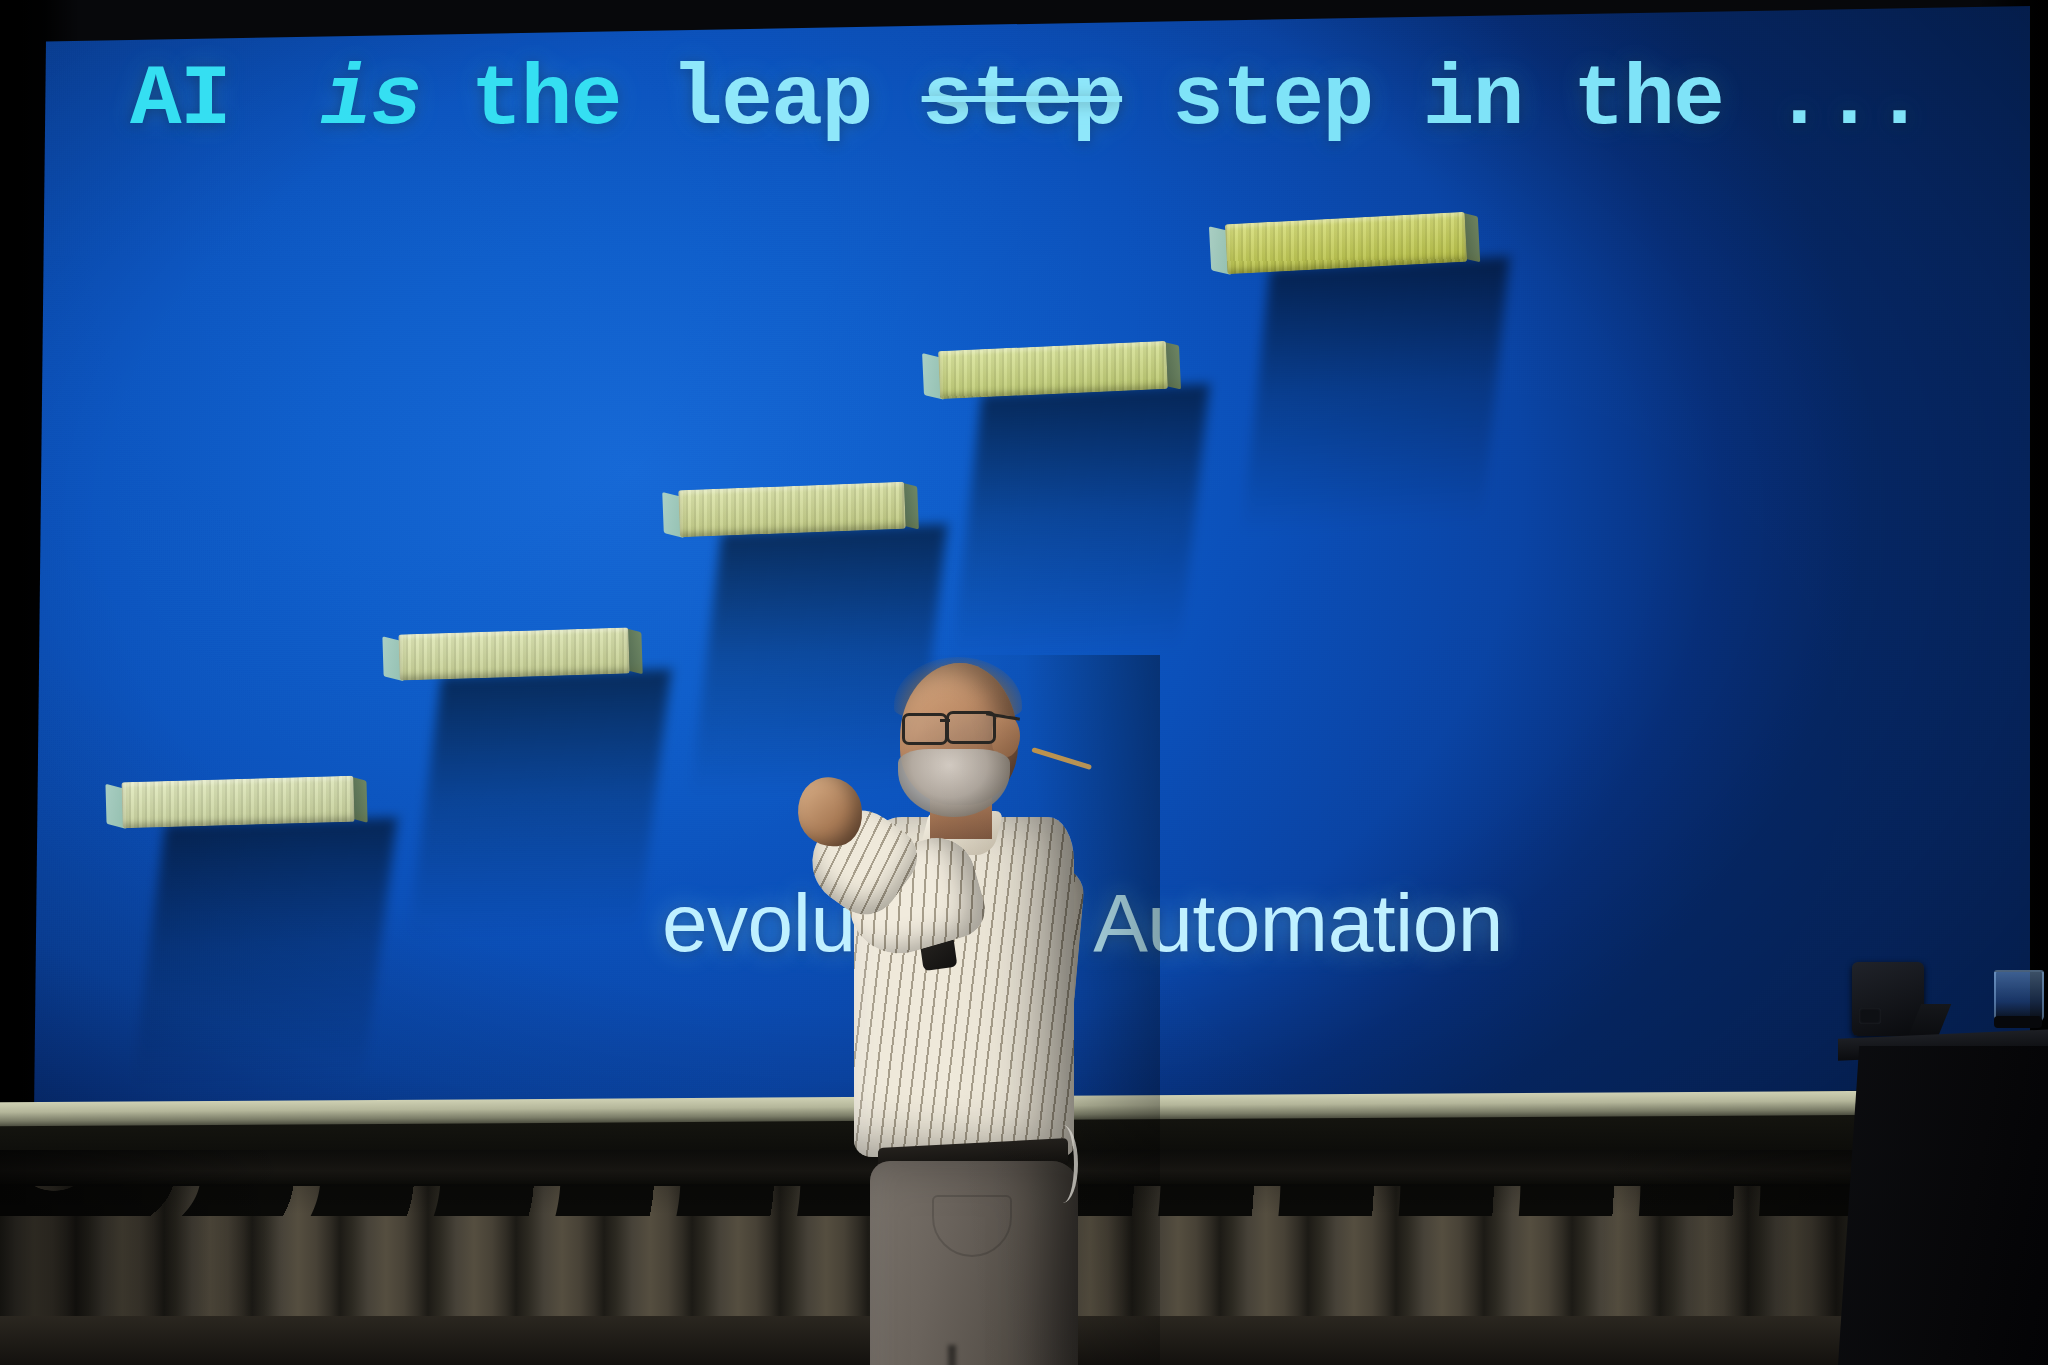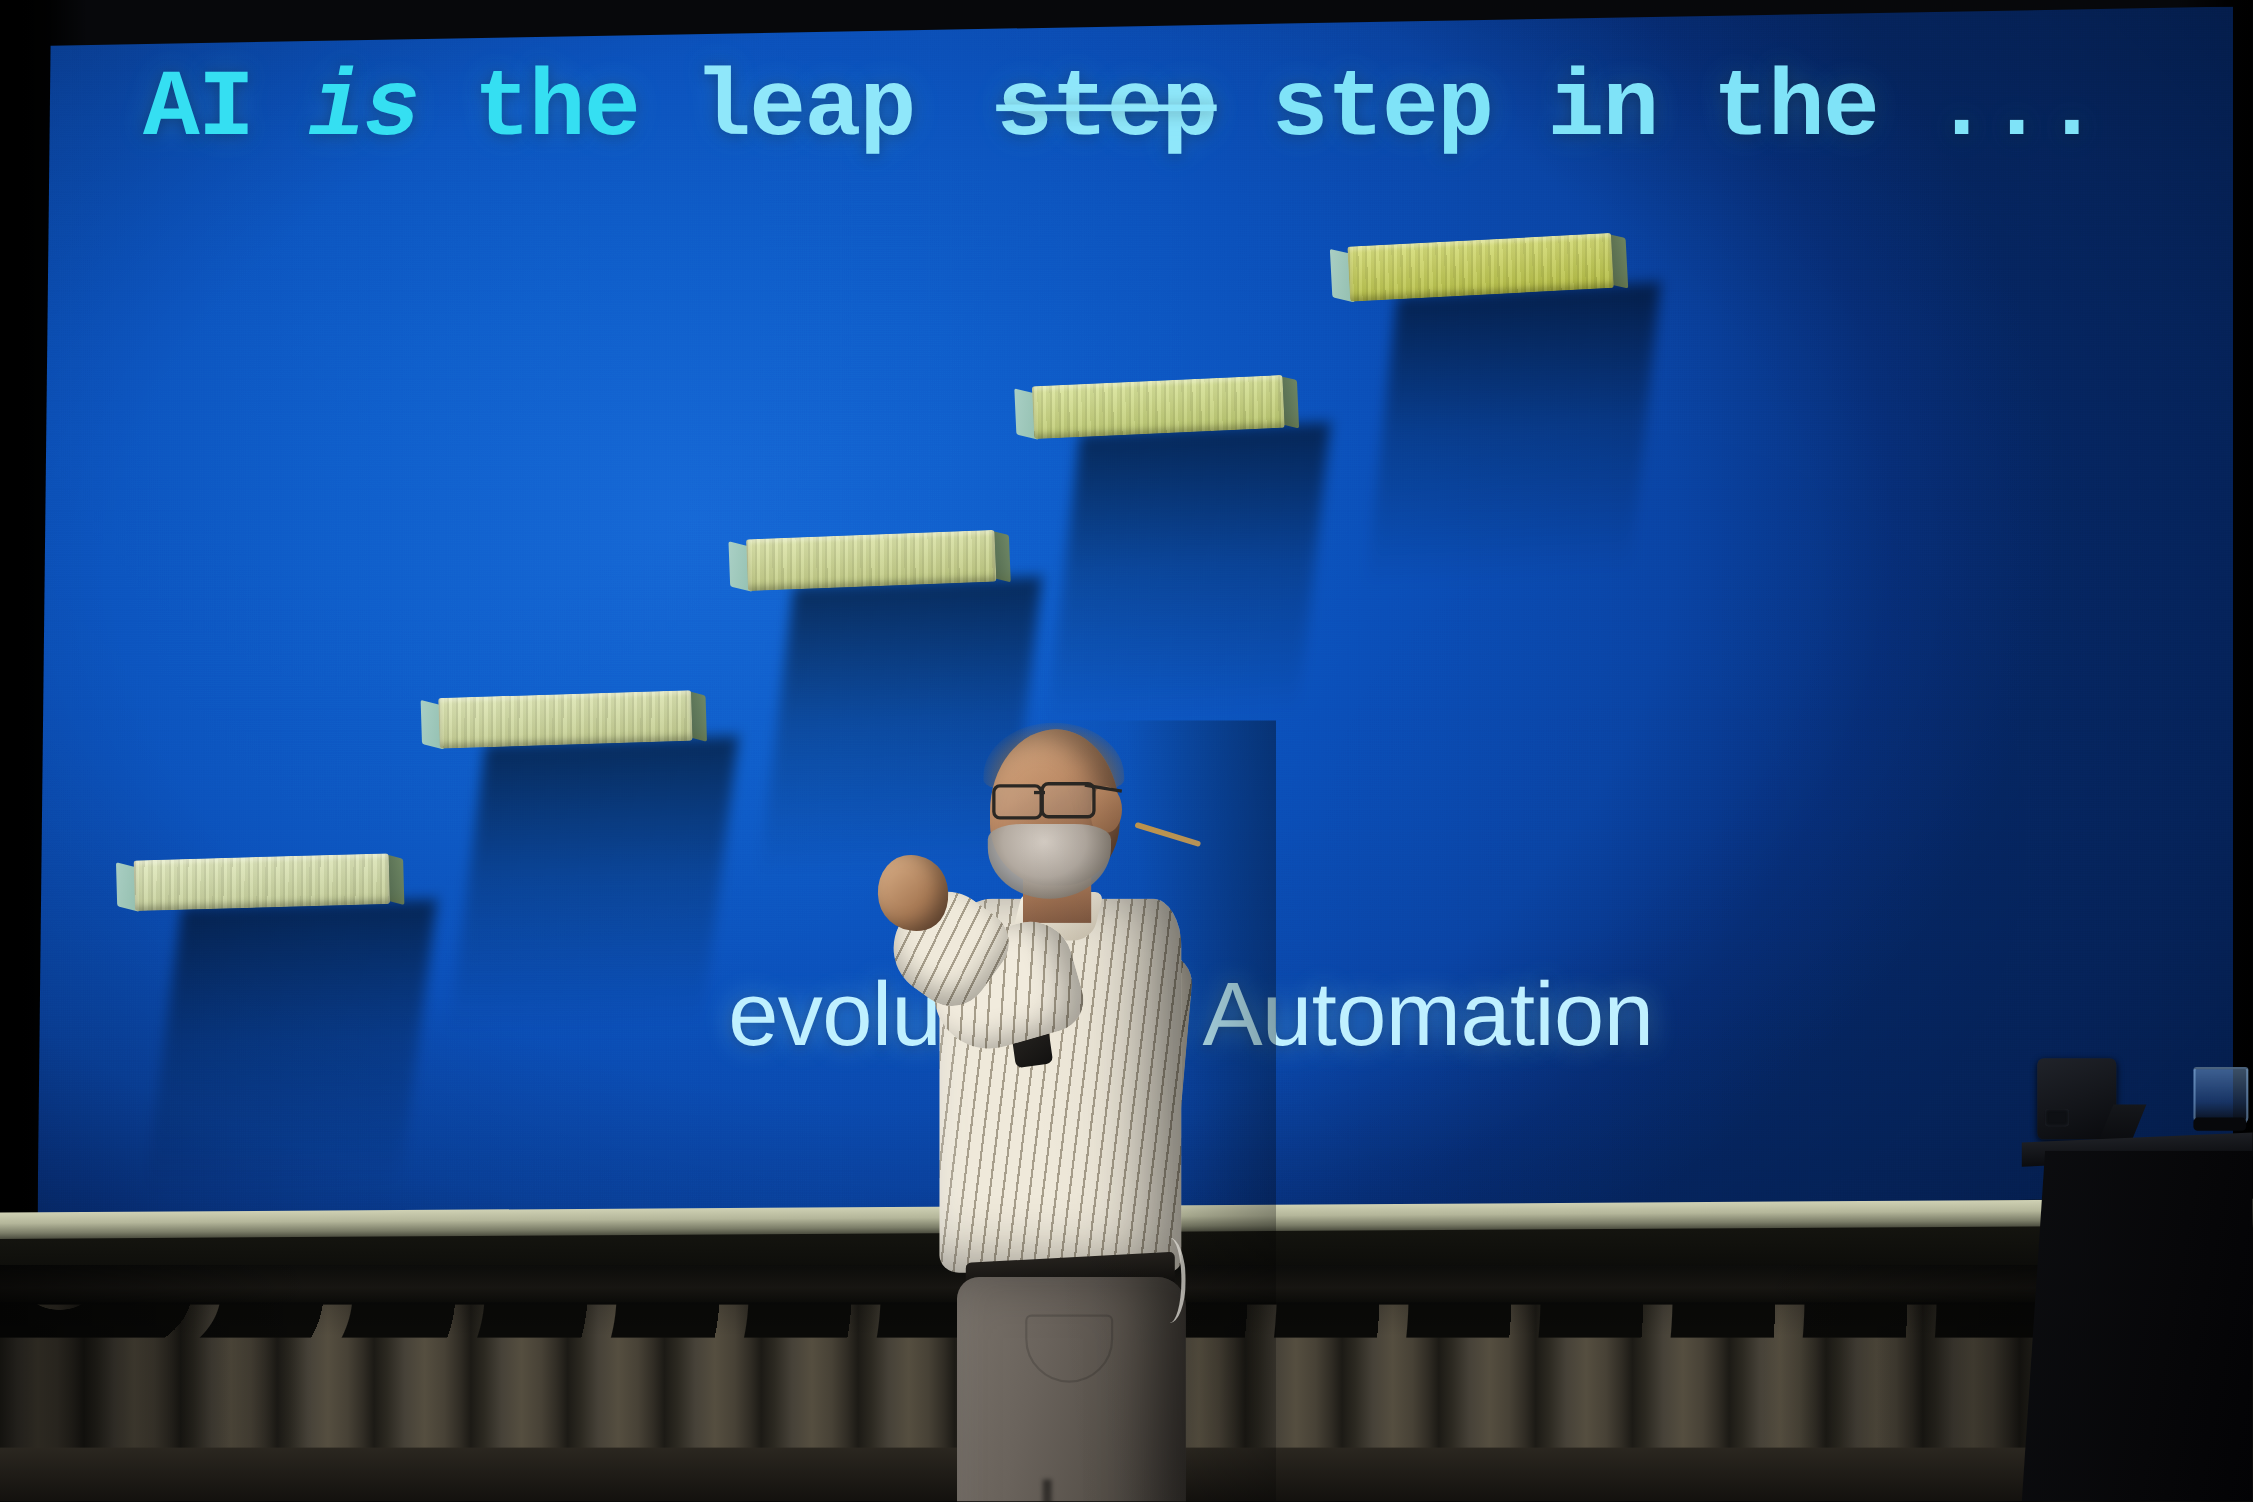--- a/index.html
+++ b/index.html
@@ -60,27 +60,26 @@
     left:96px;top:42px;
     font-size:86px;
     font-weight:700;
     letter-spacing:-1.5px;
     white-space:nowrap;
     line-height:1.05;
     z-index:5;
     text-shadow:0 2px 14px rgba(0,0,0,.30), 0 0 26px rgba(120,235,255,.22);
   }
   .headline .seg{ color:#35dff2;font-family:Liberation Mono, monospace; }
-  .headline .seg.ital{ font-style:italic; }
+  .headline .seg.ital{ font-style:italic;margin-left:40px; }
   .headline .seg.pale{ color:#8fe7fa; }
   .headline .seg.strike{
     color:#8fe7fa;
     text-decoration:line-through;
     text-decoration-thickness:6px;
-    margin-left:24px;
   }
   .headline .seg.pale2{ color:#7fe3f8; }
 
   
   .subline{
     position:absolute;
     left:628px;top:870px;
     font-size:82px;
     font-weight:400;
     letter-spacing:-.5px;

